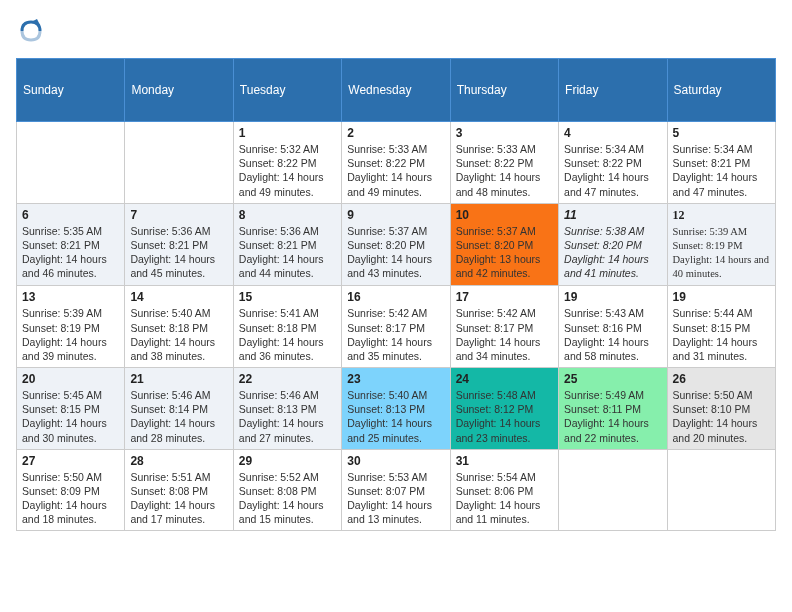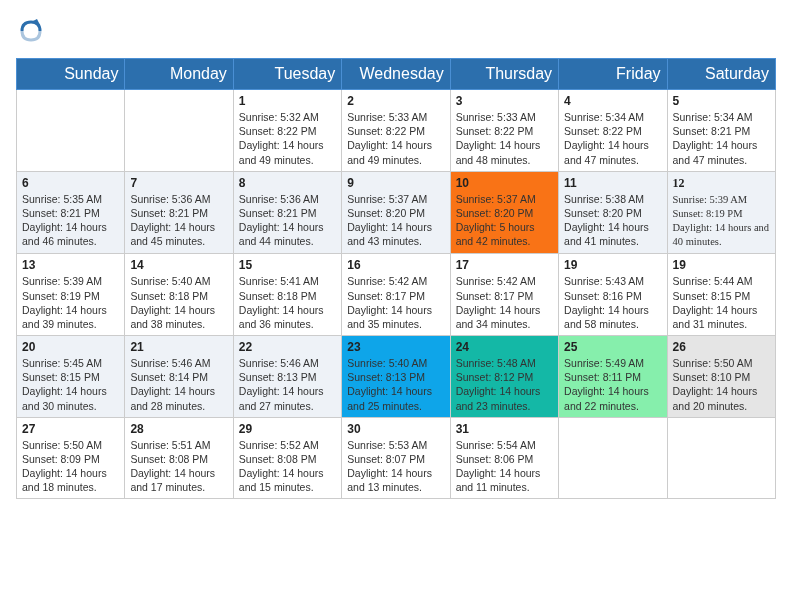--- a/index.html
+++ b/index.html
@@ -48,23 +48,23 @@
       color: #555;
     }
     .calendar-table {
       width: 100%;
       border-collapse: collapse;
       font-size: 11px;
     }
     .calendar-table th {
       background-color: #2c6fad;
       color: #fff;
-      text-align: right;
-      padding: 6px 6px;
-      font-size: 16px;
+      text-align: left;
+      padding: 24px 6px;
+      font-size: 12px;
       font-weight: normal;
       border: 1px solid #4a8fd4;
     }
     .calendar-table td {
       border: 1px solid #ccc;
       vertical-align: top;
       padding: 4px 5px;
       width: 108px;
       min-height: 70px;
       height: 80px;
@@ -200,24 +200,24 @@
   <span>Sunrise: 5:37 AM</span><br>
   <span>Sunset: 8:20 PM</span><br>
   <span>Daylight: 14 hours and 43 minutes.</span>
 </div>
         </td>
         <td style="background-color: #f97316;">
           <span class="day-number">10</span>
 <div class="day-info">
   <span>Sunrise: 5:37 AM</span><br>
   <span>Sunset: 8:20 PM</span><br>
-  <span>Daylight: 5 hours and 42 minutes.</span>
-</div>
-        </td>
-        <td style="background-color: rgb(238, 242, 247);">
+  <span>Daylight: 13 hours and 42 minutes.</span>
+</div>
+        </td>
+        <td style="background-color: rgb(238, 242, 247); font-style: italic;">
           <span class="day-number">11</span>
 <div class="day-info">
   <span>Sunrise: 5:38 AM</span><br>
   <span>Sunset: 8:20 PM</span><br>
   <span>Daylight: 14 hours and 41 minutes.</span>
 </div>
         </td>
         <td style="background-color: rgb(238, 242, 247); font-family: Liberation Serif, serif;">
           <span class="day-number">12</span>
 <div class="day-info">
@@ -303,21 +303,21 @@
 </div>
         </td>
         <td style="background-color: rgb(238, 242, 247);">
           <span class="day-number">22</span>
 <div class="day-info">
   <span>Sunrise: 5:46 AM</span><br>
   <span>Sunset: 8:13 PM</span><br>
   <span>Daylight: 14 hours and 27 minutes.</span>
 </div>
         </td>
-        <td style="background-color: #0ea5e9; margin-left: 27px;">
+        <td style="background-color: #7dd3fc; margin-left: 27px;">
           <span class="day-number">23</span>
 <div class="day-info">
   <span>Sunrise: 5:40 AM</span><br>
   <span>Sunset: 8:13 PM</span><br>
   <span>Daylight: 14 hours and 25 minutes.</span>
 </div>
         </td>
         <td style="background-color: #14b8a6;">
           <span class="day-number">24</span>
 <div class="day-info">

